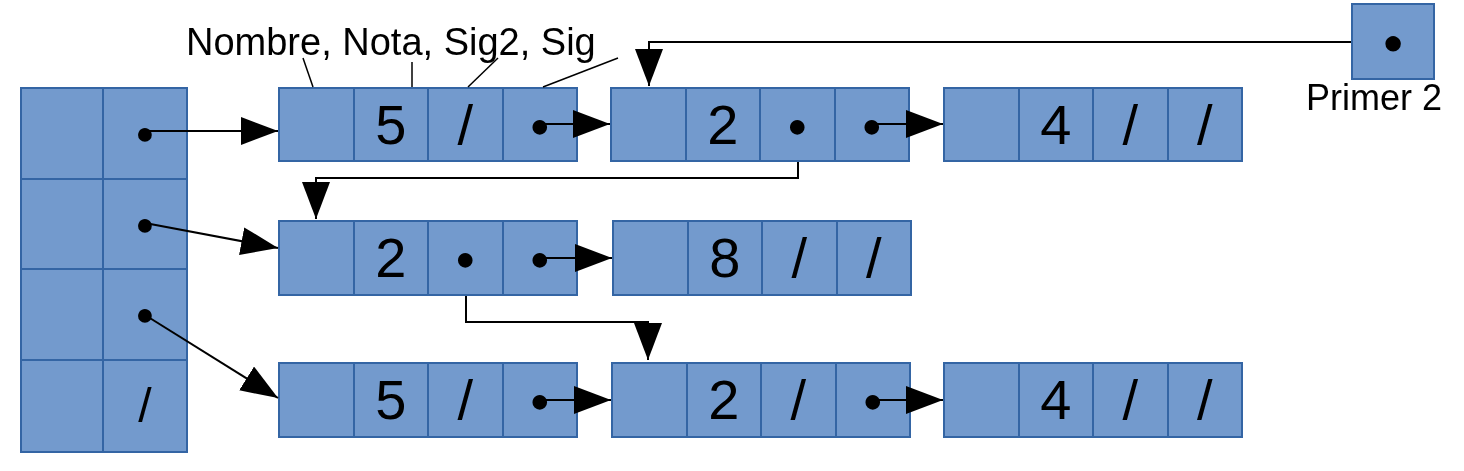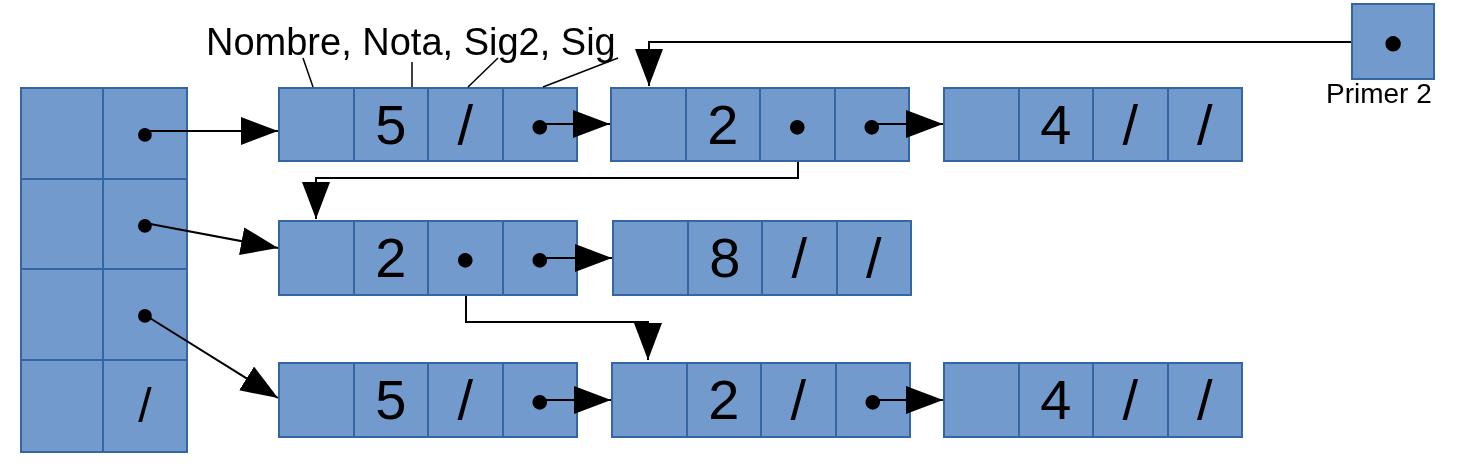--- a/index.html
+++ b/index.html
@@ -3,23 +3,23 @@
 <meta charset="utf-8">
 <style>
   html,body { margin:0; padding:0; background:#fff; }
   .stage {
     position:relative; width:1464px; height:471px;
     background:var(--background,#ffffff);
     font-family:"Liberation Sans", sans-serif;
     color:var(--text,#000000);
     overflow:hidden;
   }
-  .caption { position:absolute; line-height:1; white-space:nowrap;margin-left:20px; }
+  .caption { position:absolute; line-height:1; white-space:nowrap; }
   .fields-caption { left:186px; top:23px; font-size:38px; }
-  .primer-caption { left:1306px; top:80px; font-size:28px; }
+  .primer-caption { left:1306px; top:80px; font-size:36px; }
 
   .node {
     position:absolute; display:flex;
     background:var(--cell-fill,#739ACD);
     border:2px solid var(--cell-border,#3465A4);
     box-sizing:border-box;
   }
   .cell { flex:1 1 0; display:flex; align-items:center; justify-content:center; line-height:1; }
   .cell + .cell { border-left:2px solid var(--cell-border,#3465A4); }
   .val { font-size:56px; }

